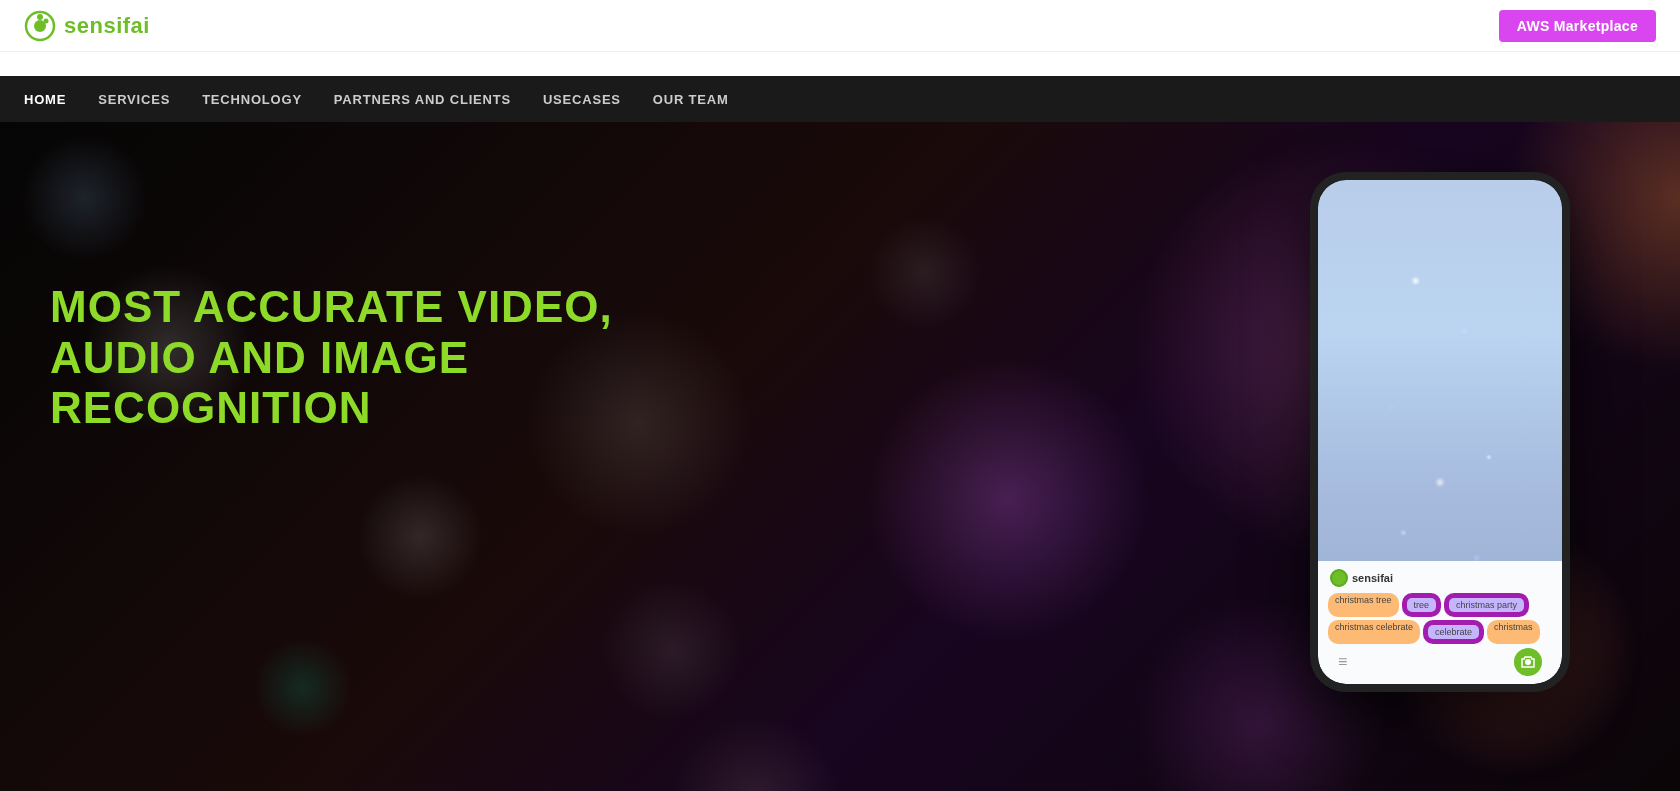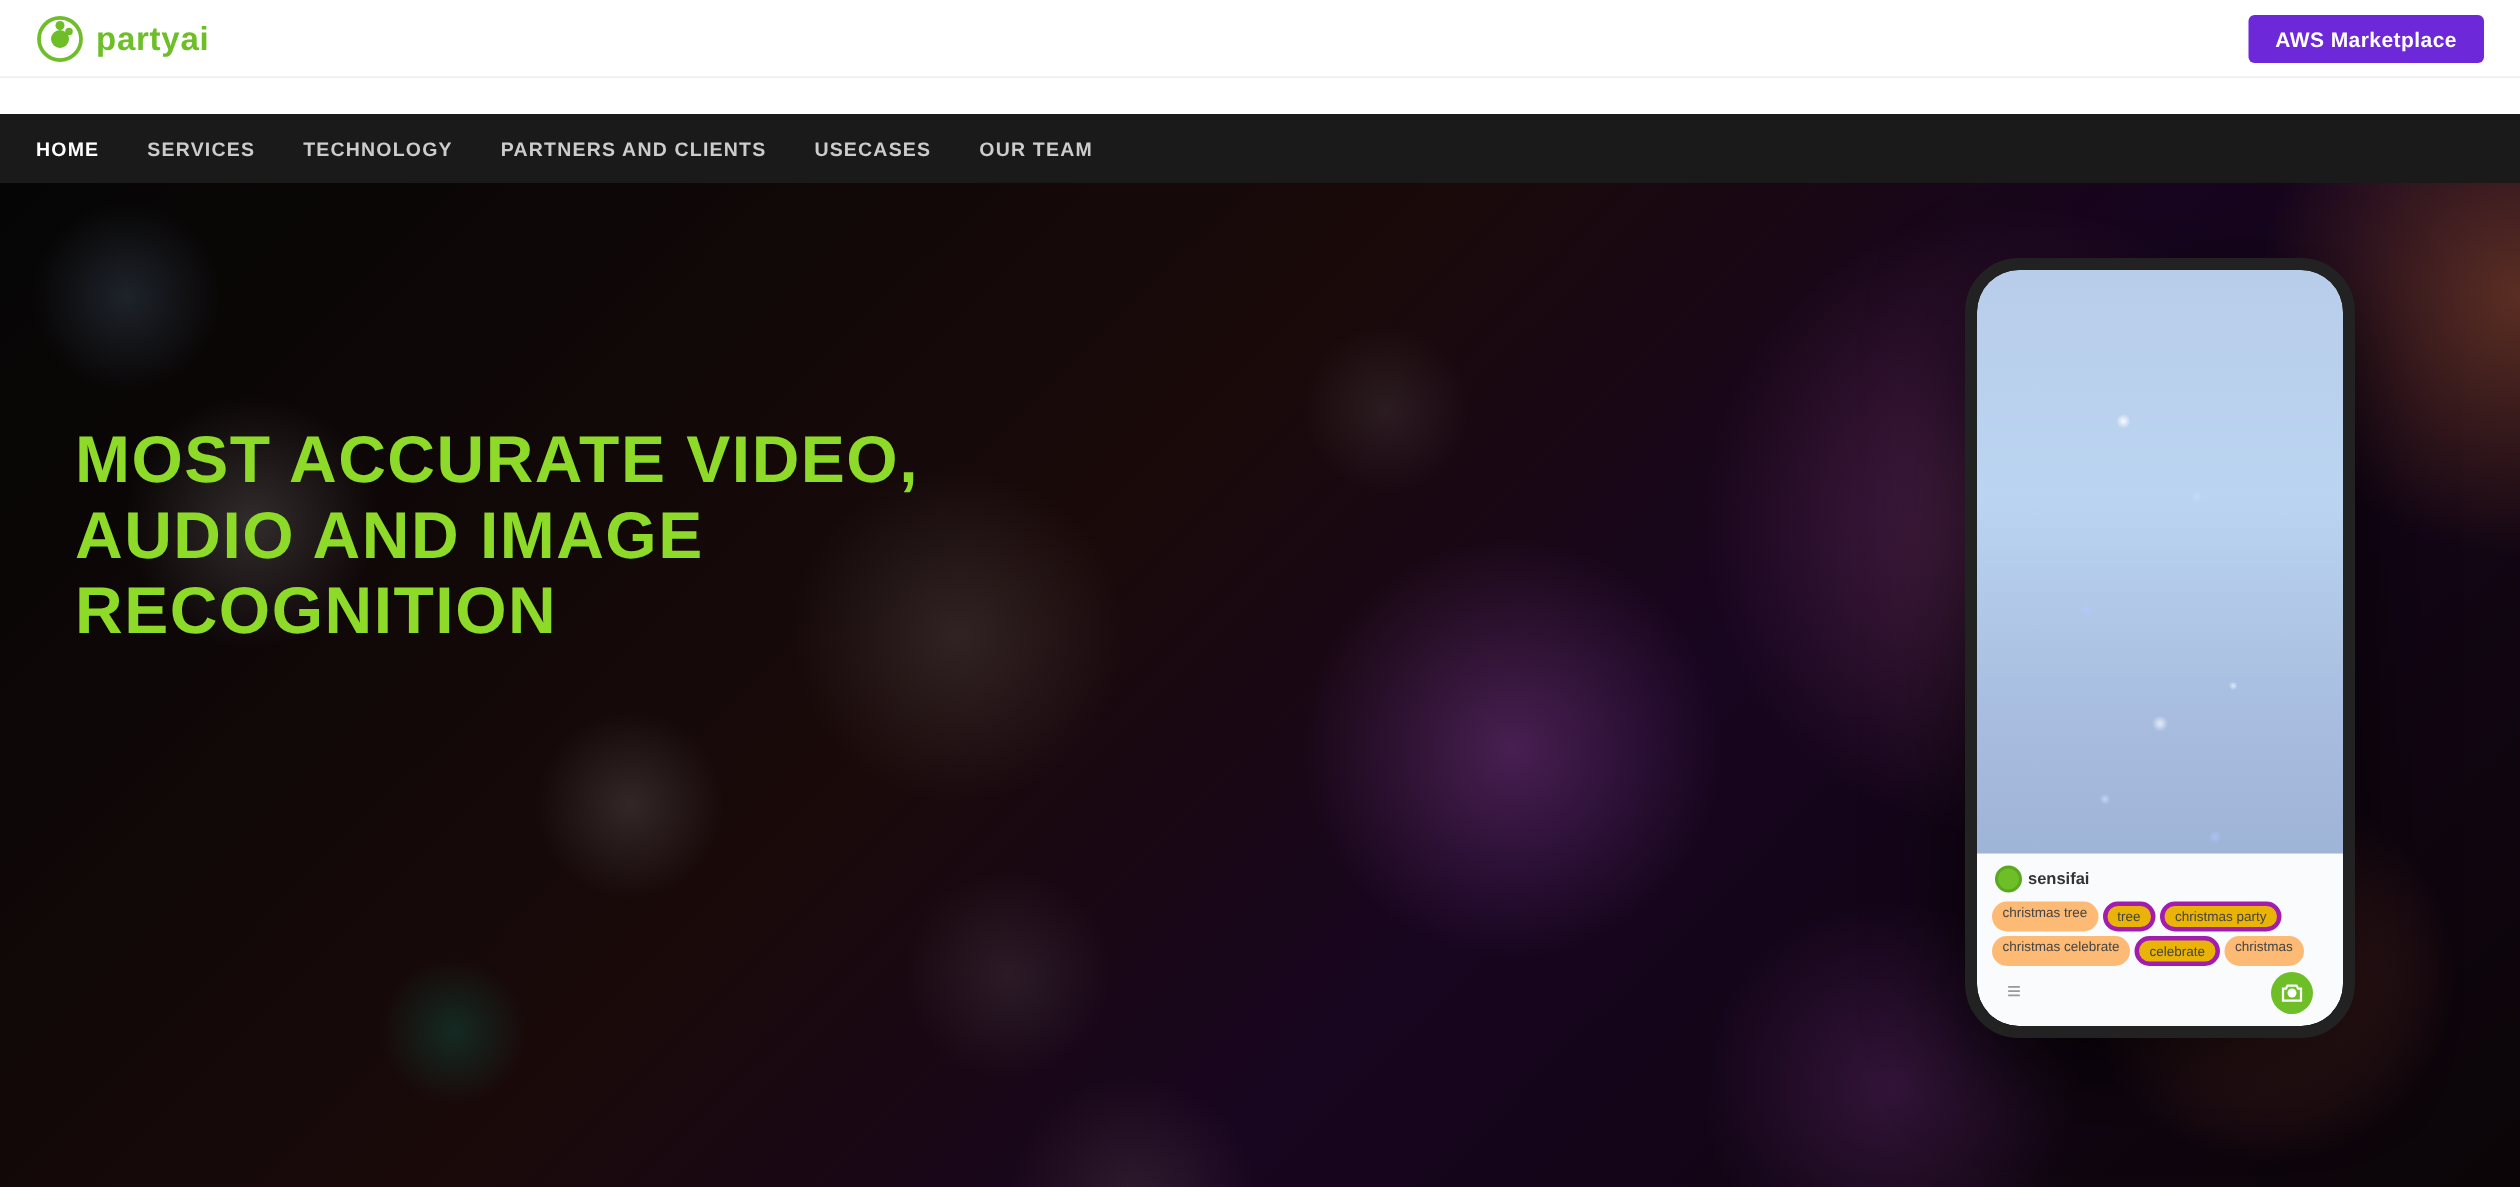--- a/index.html
+++ b/index.html
@@ -27,21 +27,21 @@
     .logo-text {
       font-size: 22px;
       font-weight: bold;
       color: #222;
       letter-spacing: 0.5px;
     }
     .logo-text span {
       color: #6ebe28;
     }
     .aws-btn {
-      background: #6d28d9;
+      background: #d946ef;
       color: #fff;
       border: none;
       padding: 8px 18px;
       font-size: 14px;
       font-weight: bold;
       border-radius: 4px;
       cursor: pointer;
       letter-spacing: 0.3px;
     }
 
@@ -199,22 +199,22 @@
       padding: 0 2px;
     }
     .phone-tag {
       background: #fdba74;
       border-radius: 10px;
       padding: 2px 7px;
       font-size: 9px;
       color: #444;
     }
     .phone-tag.highlight {
-      background: #eab308;
-      border: 3px solid #a21caf;
+      background: #c4b5fd;
+      border: 5px solid #a21caf;
     }
     
     .phone-icons-bar {
       display: flex;
       justify-content: space-between;
       align-items: center;
       padding: 4px 12px 0;
     }
     .phone-icon-btn {
       width: 28px;
@@ -252,21 +252,21 @@
 
 <div class="top-bar">
   <div class="logo">
     <svg class="logo-icon" viewBox="0 0 32 32">
       <circle cx="16" cy="16" r="14" fill="none" stroke="#6ebe28" stroke-width="2.5"></circle>
       <circle cx="16" cy="16" r="6" fill="#6ebe28"></circle>
       <circle cx="16" cy="7" r="3" fill="#6ebe28"></circle>
       <circle cx="22" cy="11" r="2.5" fill="#6ebe28"></circle>
     </svg>
     <div class="logo-text">
-      <span>party</span><span style="color:#6ebe28">ai</span>
+      <span>sensif</span><span style="color:#6ebe28">ai</span>
     </div>
   </div>
   <button class="aws-btn">AWS Marketplace</button>
 </div>
 
 <nav class="nav-bar">
   <a class="nav-item active">HOME</a>
   <a class="nav-item">SERVICES</a>
   <a class="nav-item">TECHNOLOGY</a>
   <a class="nav-item">PARTNERS AND CLIENTS</a>

